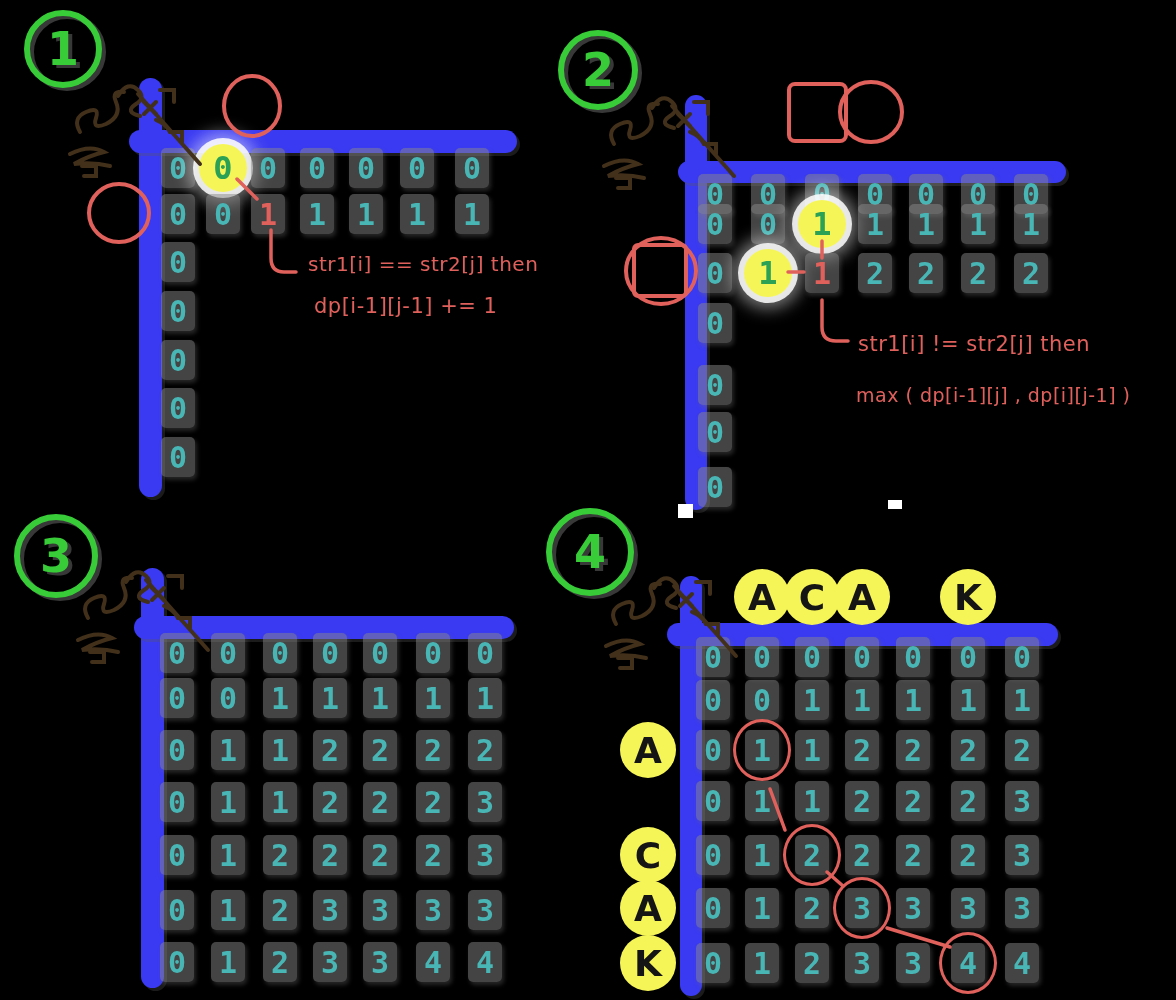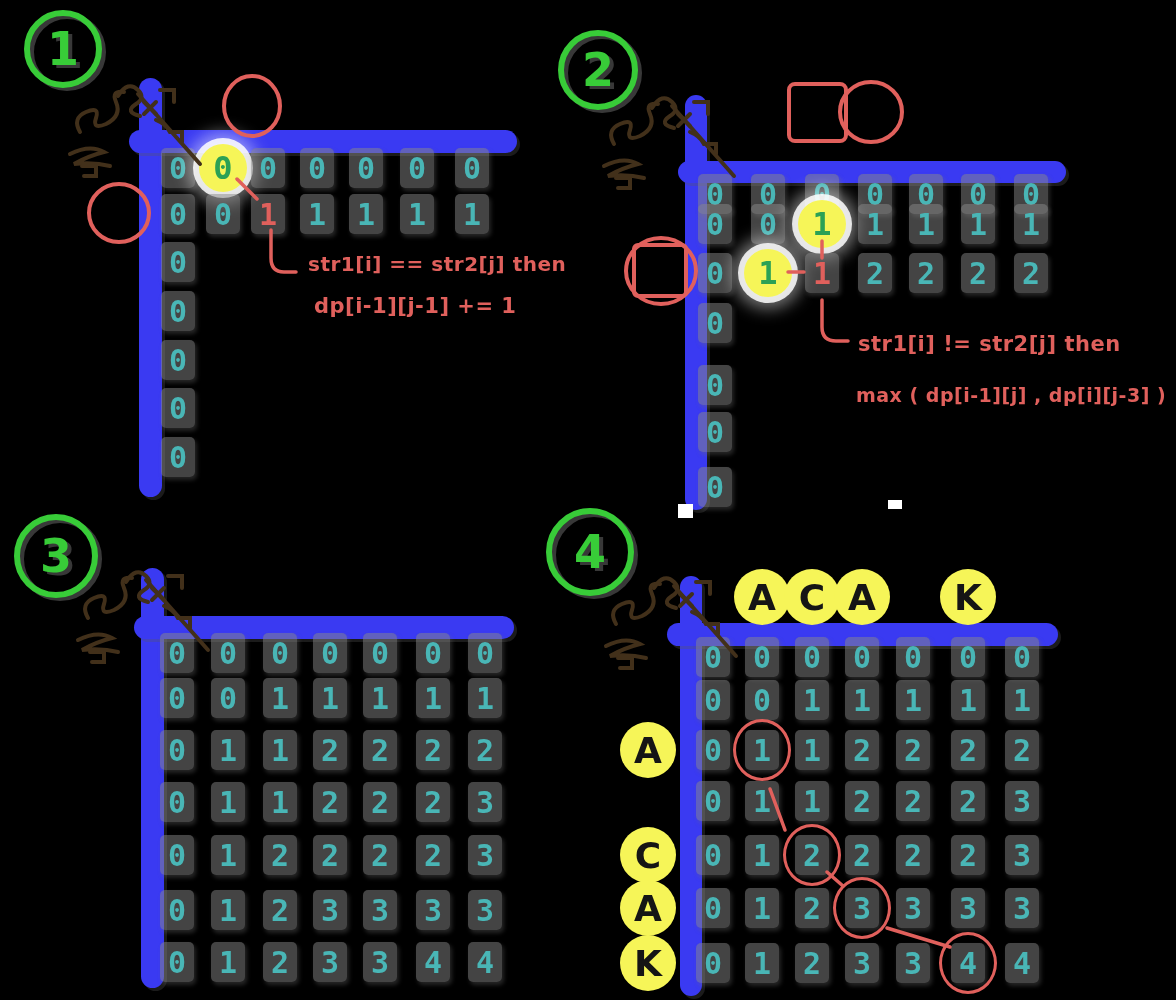--- a/index.html
+++ b/index.html
@@ -22,21 +22,21 @@
         width:48px;height:48px;font-size:32px;
         box-shadow:0 0 0 6px rgba(255,255,255,.85),0 0 16px 12px rgba(255,255,255,.45);}
   .cell.ring{background:rgba(135,135,135,.5);}
   .cell.ring::after{content:"";position:absolute;left:50%;top:50%;
         transform:translate(-50%,-50%);width:52px;height:56px;
         border:3.5px solid #e0605c;border-radius:50%;}
   .letter{position:absolute;transform:translate(-50%,-50%);
         width:56px;height:56px;border-radius:50%;background:#f6f558;
         display:flex;align-items:center;justify-content:center;
         color:#151515;font:700 36px "DejaVu Sans",sans-serif;}
-  .note{position:absolute;color:#e0605c;font-weight:700;z-index:6;
+  .note{position:absolute;color:#e0605c;font-weight:400;z-index:6;
         letter-spacing:.5px;white-space:nowrap;font-family:"DejaVu Sans",sans-serif;}
   .overlay{position:absolute;left:0;top:0;z-index:4;}
   .ra{stroke:#e0605c;stroke-width:3.5;fill:none;stroke-linecap:round;}
   .rs{stroke:#e0605c;stroke-width:4;fill:none;}
   .eraser{position:absolute;background:#fff;z-index:5;}
 </style>
 </head>
 <body>
 
 <div class="stage">
@@ -99,21 +99,21 @@
         <span class="cell" style="left: 875px; top: 273px;">2</span>
         <span class="cell" style="left: 926px; top: 273px;">2</span>
         <span class="cell" style="left: 978px; top: 273px;">2</span>
         <span class="cell" style="left: 1031px; top: 273px;">2</span>
         <span class="cell" style="left: 715px; top: 323px;">0</span>
         <span class="cell" style="left: 715px; top: 385px;">0</span>
         <span class="cell" style="left: 715px; top: 432px;">0</span>
         <span class="cell" style="left: 715px; top: 487px;">0</span>
       </div>
     <div class="note" style="left:858px;top:332px;font-size:21px">str1[i] != str2[j] then</div>
-    <div class="note" style="left:856px;top:384px;font-size:19px">max ( dp[i-1][j] , dp[i][j-3] )</div>
+    <div class="note" style="left:856px;top:384px;font-size:19px">max ( dp[i-1][j] , dp[i][j-1] )</div>
     <div class="eraser" style="left:678px;top:504px;width:15px;height:14px"></div>
   </section>
 
   <section>
     <div class="badge" style="left:14px;top:514px;width:72px;height:72px">
       <span>3</span>
     </div>
     <div class="bar v" style="left:141px;top:568px;width:23px;height:420px"></div>
     <div class="bar h" style="left:134px;top:616px;width:380px;height:23px"></div>
     <div class="dp-grid">

